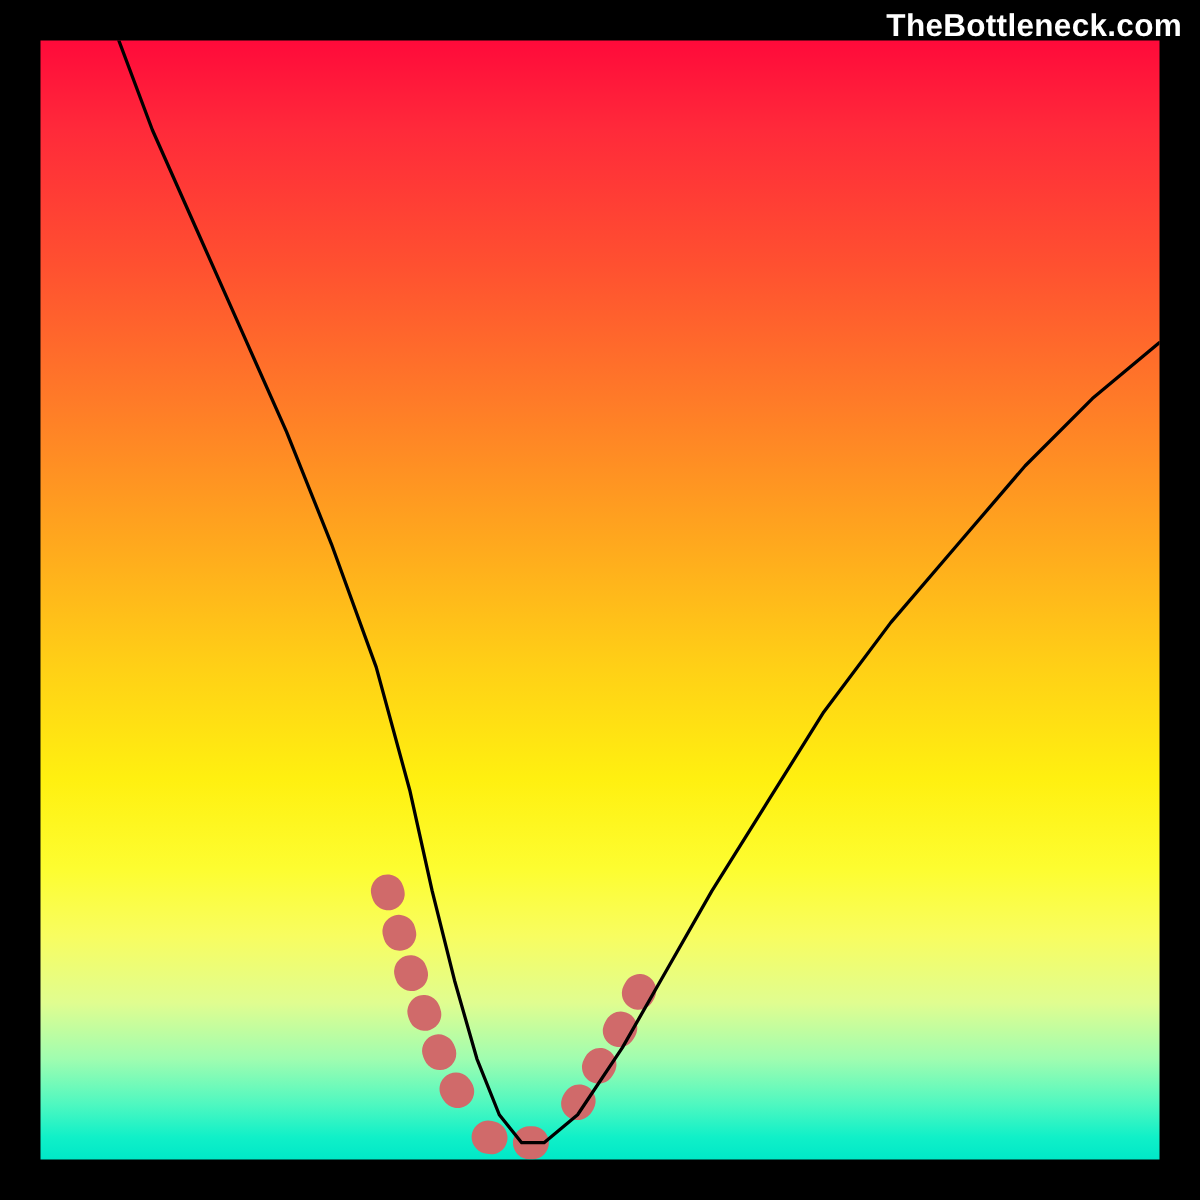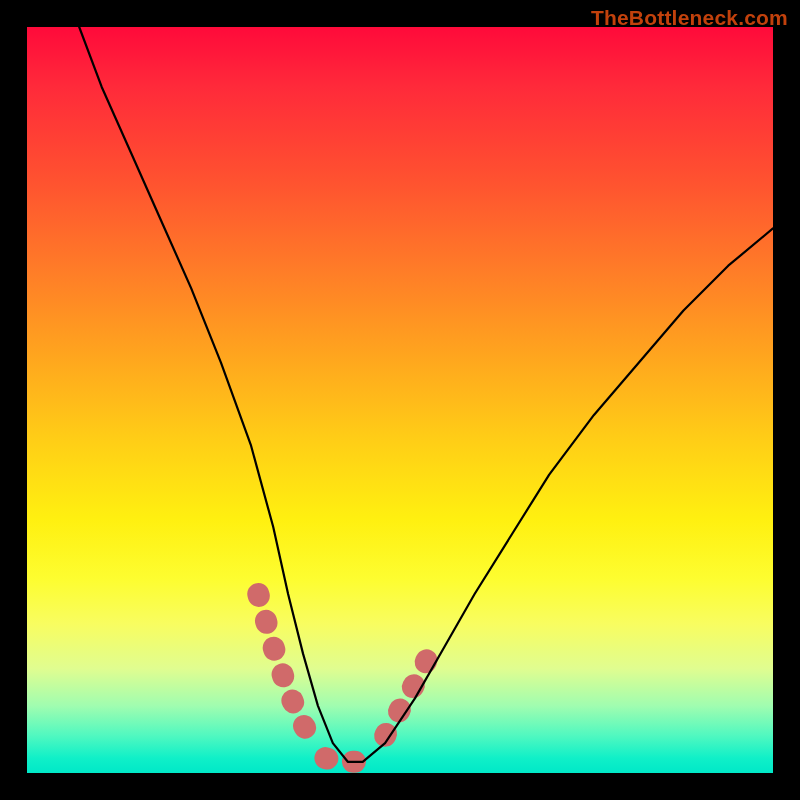--- a/index.html
+++ b/index.html
@@ -33,21 +33,21 @@
       #00e8c8 100%
     );
   }
   .watermark {
     position: absolute;
     top: 6px;
     right: 12px;
     font-family: Arial, Helvetica, sans-serif;
     font-size: 21px;
     font-weight: 600;
-    color: #c2410c;
+    color: #ffffff;
     letter-spacing: 0.2px;
   }
   svg.curves {
     position: absolute;
     left: 0;
     top: 0;
     width: 746px;
     height: 746px;
   }
 </style>

